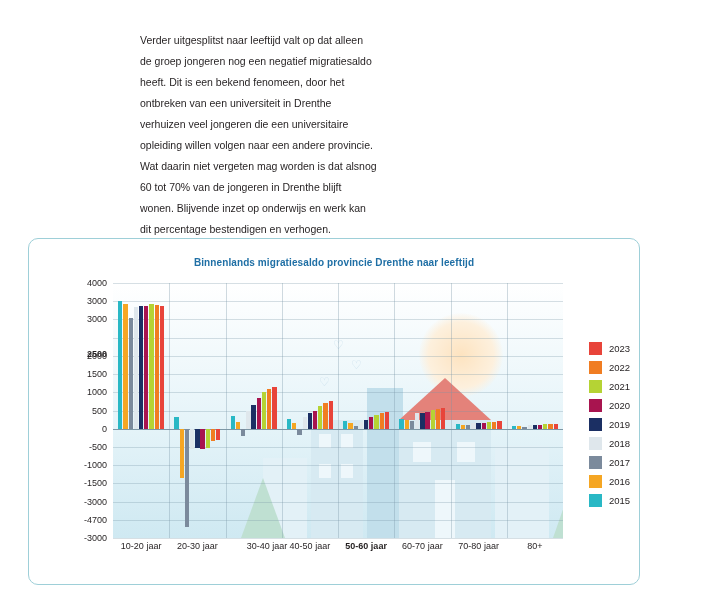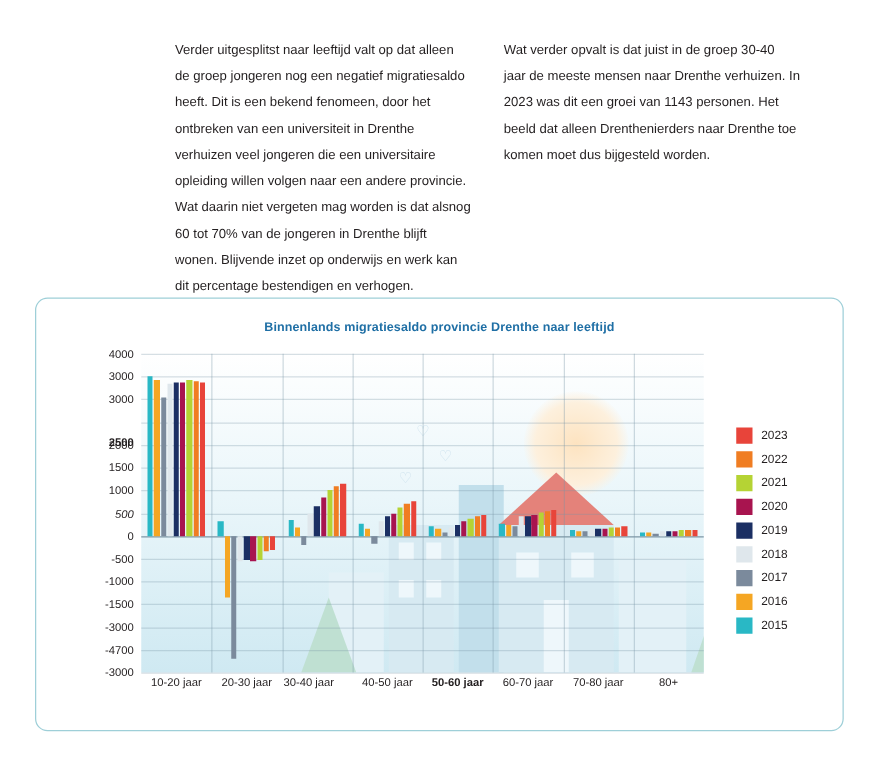--- a/index.html
+++ b/index.html
@@ -22,21 +22,20 @@
     line-height:21px;
     color:#231f20;
     font-family:"Liberation Sans", sans-serif;
   }
   
   .chart-card{
     position:absolute;left:28px;top:238px;width:610px;height:345px;
     border:1px solid #9ecfd8;border-radius:10px;
     background:#ffffff;
     overflow:hidden;
-    padding-left:35px;
   }
   .chart-title{
     position:absolute;left:0;top:18px;width:100%;
     text-align:center;
     font-size:10px;font-weight:bold;color:#1f6fa5;
     letter-spacing:.1px;
   }
   
   .plot-bg{
     position:absolute;left:84px;top:44px;width:450px;height:255px;
@@ -80,23 +79,20 @@
   .legend-row{display:flex;align-items:center;height:19px;}
   .swatch{width:13px;height:13px;margin-right:7px;flex:0 0 auto;}
   .legend-label{font-size:9.5px;color:#231f20;}
 </style>
 </head>
 <body>
 
 <div class="text-block">
   <div class="col">
     <p>Verder uitgesplitst naar leeftijd valt op dat alleen de groep jongeren nog een negatief migratiesaldo heeft. Dit is een bekend fenomeen, door het ontbreken van een universiteit in Drenthe verhuizen veel jongeren die een universitaire opleiding willen volgen naar een andere provincie. Wat daarin niet vergeten mag worden is dat alsnog 60 tot 70% van de jongeren in Drenthe blijft wonen. Blijvende inzet op onderwijs en werk kan dit percentage bestendigen en verhogen.</p>
-  </div>
-  <div class="col">
-    <p>Wat verder opvalt is dat juist in de groep 30-40 jaar de meeste mensen naar Drenthe verhuizen. In 2023 was dit een groei van 1143 personen. Het beeld dat alleen Drenthenierders naar Drenthe toe komen moet dus bijgesteld worden.</p>
   </div>
 </div>
 
 <div class="chart-card">
 
   <div class="chart-title">Binnenlands migratiesaldo provincie Drenthe naar leeftijd</div>
 
   <div class="plot-bg">
     <div class="sun"></div>
     <div class="heart" style="left:220px;top:55px">♡</div>
@@ -130,21 +126,21 @@
       <div class="ytick" style="top: 36.4286px;">3000</div>
       <div class="gridline" style="top: 54.6429px;"></div>
       <div class="ytick" style="top: 71px; font-weight: bold;">2500</div>
       <div class="gridline" style="top: 72.8571px;"></div>
       <div class="ytick" style="top: 72.8571px;">2000</div>
       <div class="gridline" style="top: 91.0714px;"></div>
       <div class="ytick" style="top: 91.0714px;">1500</div>
       <div class="gridline" style="top: 109.286px;"></div>
       <div class="ytick" style="top: 109.286px;">1000</div>
       <div class="gridline" style="top: 127.5px;"></div>
-      <div class="ytick" style="top: 127.5px; font-style: italic;">500</div>
+      <div class="ytick" style="top: 127.5px;">500</div>
       <div class="zeroline" style="top: 145.714px;"></div>
       <div class="ytick" style="top: 145.714px;">0</div>
       <div class="gridline" style="top: 163.929px;"></div>
       <div class="ytick" style="top: 163.929px;">-500</div>
       <div class="gridline" style="top: 182.143px;"></div>
       <div class="ytick" style="top: 182.143px;">-1000</div>
       <div class="gridline" style="top: 200.357px;"></div>
       <div class="ytick" style="top: 200.357px;">-1500</div>
       <div class="gridline" style="top: 218.571px;"></div>
       <div class="ytick" style="top: 218.571px;">-3000</div>
@@ -167,21 +163,21 @@
       <div class="bar" title="2015 20-30 jaar: 320" style="left: 61.425px; width: 4.3px; top: 134.057px; height: 11.6571px; bottom: auto; background: rgb(41, 184, 197);"></div>
       <div class="bar" title="2016 20-30 jaar: -1350" style="left: 66.625px; width: 4.3px; top: 145.714px; height: 49.1786px; bottom: auto; background: rgb(245, 166, 35);"></div>
       <div class="bar" title="2017 20-30 jaar: -2700" style="left: 71.825px; width: 4.3px; top: 145.714px; height: 98.3571px; bottom: auto; background: rgb(123, 138, 156);"></div>
       <div class="bar" title="2018 20-30 jaar: -560" style="left: 77.025px; width: 4.3px; top: 145.714px; height: 20.4px; bottom: auto; background: rgb(223, 231, 236);"></div>
       <div class="bar" title="2019 20-30 jaar: -540" style="left: 82.225px; width: 4.3px; top: 145.714px; height: 19.6714px; bottom: auto; background: rgb(27, 47, 99);"></div>
       <div class="bar" title="2020 20-30 jaar: -570" style="left: 87.425px; width: 4.3px; top: 145.714px; height: 20.7643px; bottom: auto; background: rgb(168, 20, 79);"></div>
       <div class="bar" title="2021 20-30 jaar: -530" style="left: 92.625px; width: 4.3px; top: 145.714px; height: 19.3071px; bottom: auto; background: rgb(181, 211, 52);"></div>
       <div class="bar" title="2022 20-30 jaar: -330" style="left: 97.825px; width: 4.3px; top: 145.714px; height: 12.0214px; bottom: auto; background: rgb(240, 125, 34);"></div>
       <div class="bar" title="2023 20-30 jaar: -320" style="left: 103.025px; width: 4.3px; top: 145.714px; height: 11.6571px; bottom: auto; background: rgb(232, 68, 58);"></div>
       <div class="sep" style="left: 112.5px;"></div>
-      <div class="xlabel" style="left: 134px;">30-40 jaar</div>
+      <div class="xlabel" style="left: 154px;">30-40 jaar</div>
       <div class="bar" title="2015 30-40 jaar: 350" style="left: 117.675px; width: 4.3px; top: 132.964px; height: 12.75px; bottom: auto; background: rgb(41, 184, 197);"></div>
       <div class="bar" title="2016 30-40 jaar: 180" style="left: 122.875px; width: 4.3px; top: 139.157px; height: 6.55714px; bottom: auto; background: rgb(245, 166, 35);"></div>
       <div class="bar" title="2017 30-40 jaar: -200" style="left: 128.075px; width: 4.3px; top: 145.714px; height: 7.28571px; bottom: auto; background: rgb(123, 138, 156);"></div>
       <div class="bar" title="2018 30-40 jaar: 500" style="left: 133.275px; width: 4.3px; top: 127.5px; height: 18.2143px; bottom: auto; background: rgb(223, 231, 236);"></div>
       <div class="bar" title="2019 30-40 jaar: 650" style="left: 138.475px; width: 4.3px; top: 122.036px; height: 23.6786px; bottom: auto; background: rgb(27, 47, 99);"></div>
       <div class="bar" title="2020 30-40 jaar: 830" style="left: 143.675px; width: 4.3px; top: 115.479px; height: 30.2357px; bottom: auto; background: rgb(168, 20, 79);"></div>
       <div class="bar" title="2021 30-40 jaar: 1020" style="left: 148.875px; width: 4.3px; top: 108.557px; height: 37.1571px; bottom: auto; background: rgb(181, 211, 52);"></div>
       <div class="bar" title="2022 30-40 jaar: 1080" style="left: 154.075px; width: 4.3px; top: 106.371px; height: 39.3429px; bottom: auto; background: rgb(240, 125, 34);"></div>
       <div class="bar" title="2023 30-40 jaar: 1143" style="left: 159.275px; width: 4.3px; top: 104.076px; height: 41.6379px; bottom: auto; background: rgb(232, 68, 58);"></div>
       <div class="sep" style="left: 168.75px;"></div>

